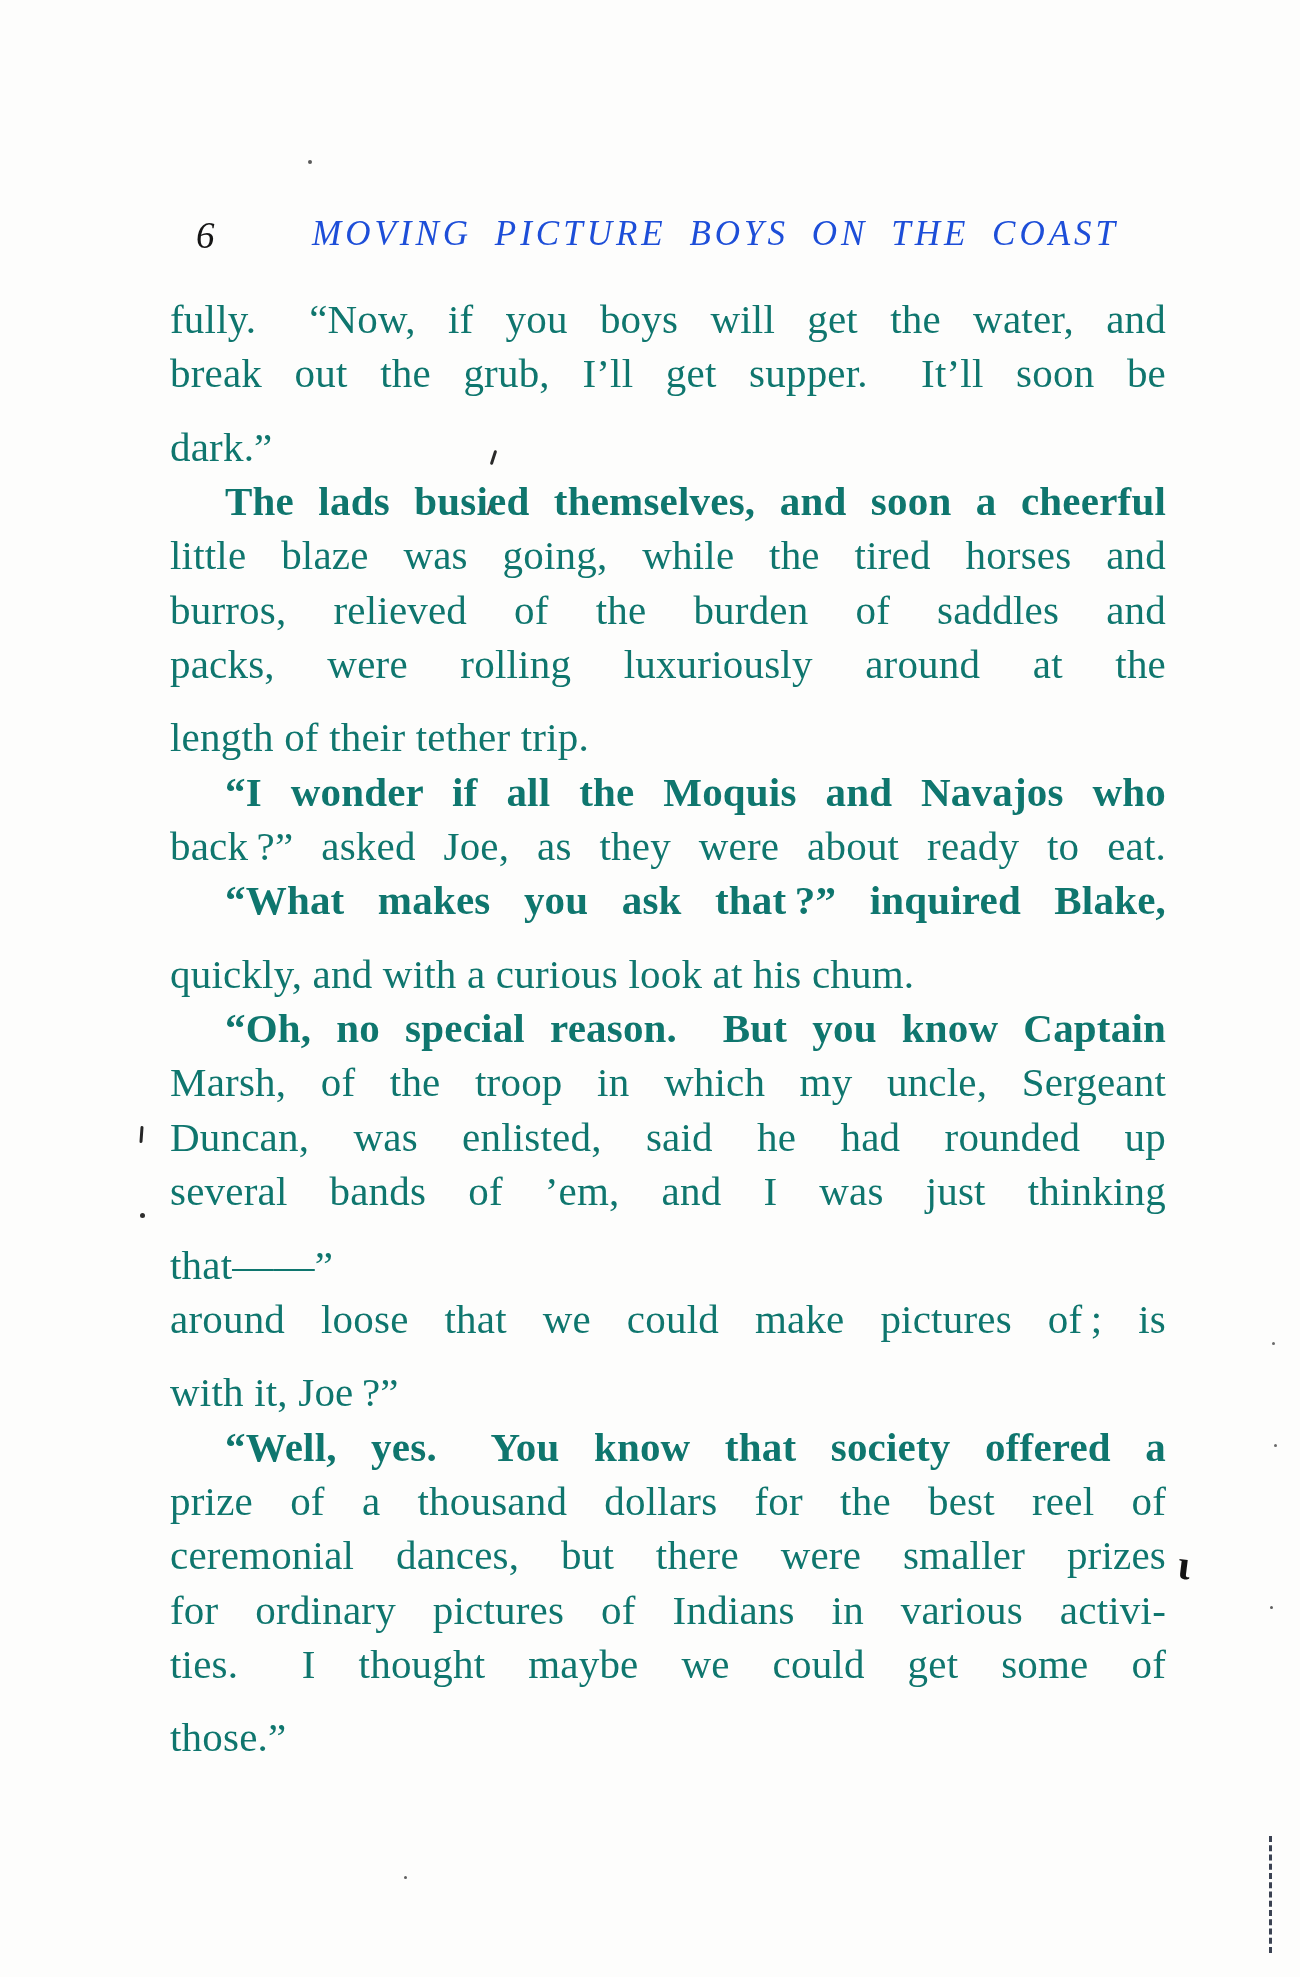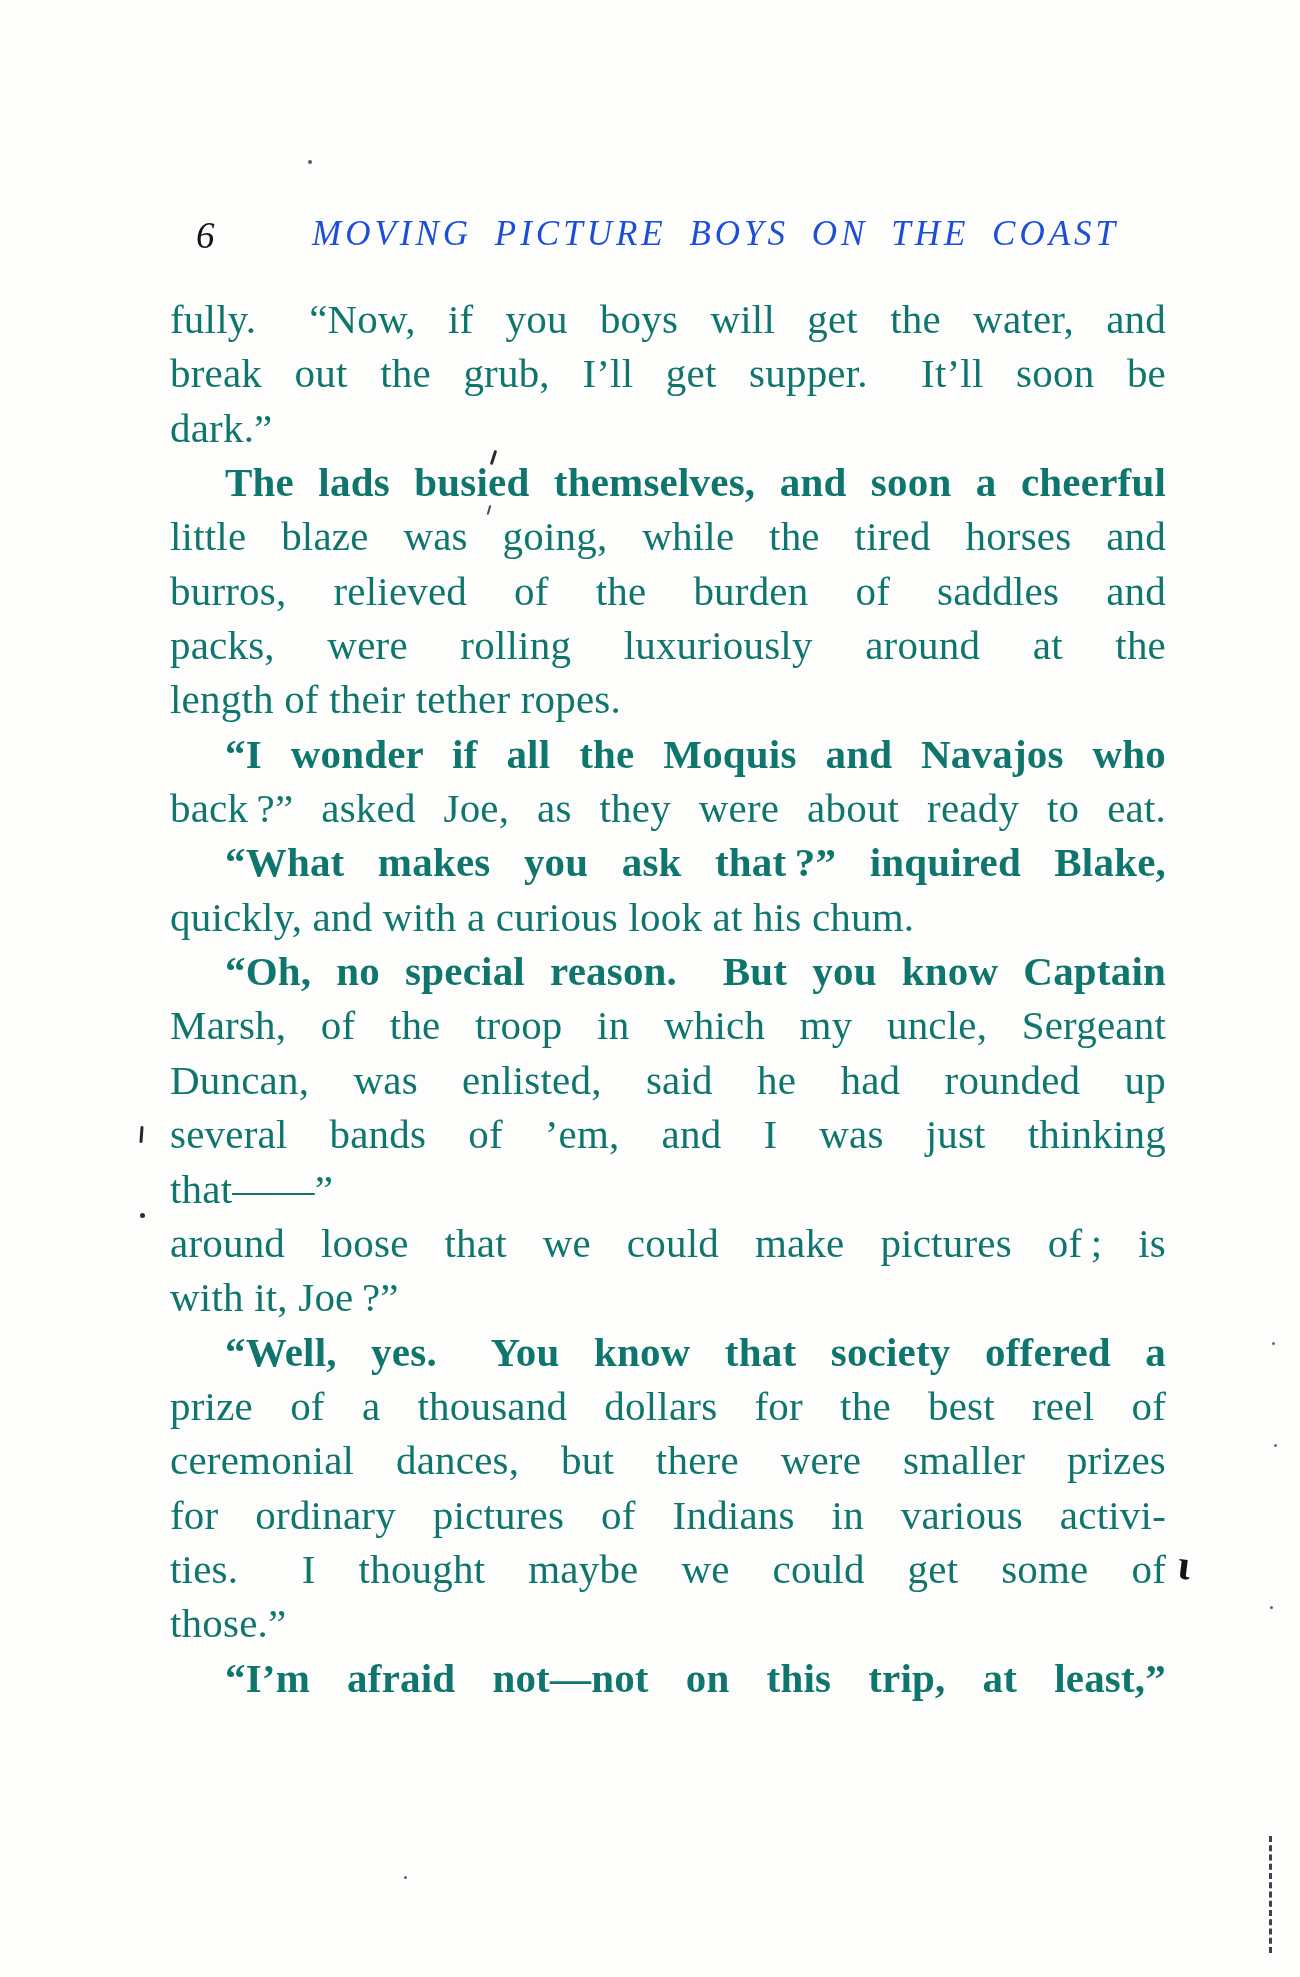--- a/index.html
+++ b/index.html
@@ -24,21 +24,21 @@
   }
   
   .text-block {
     position: absolute; left: 170px; top: 292px; width: 996px;
     font-size: 41px; letter-spacing: 0.2px; color: #0f766e;
   }
   .line {
     height: 54.35px; line-height: 54.4px;
     text-align: justify; text-align-last: justify;
   }
-  .line.l { text-align: left; text-align-last: left; }
+  .line.l { text-align: left; text-align-last: left; margin-top: 19px; }
   .line.ind { padding-left: 55px; font-weight: bold; }
   
   .artifact { position: absolute; }
   .speck { width: 4px; height: 4px; border-radius: 50%; background: #5a5a5a; }
   .speck-a { left: 308px; top: 160px; }
   .speck-b { left: 1272px; top: 1342px; width: 3px; height: 3px; background: #6a6a6a; }
   .speck-c { left: 1274px; top: 1444px; width: 3px; height: 3px; background: #6a6a6a; }
   .speck-d { left: 1270px; top: 1606px; width: 3px; height: 3px; background: #5f5f5f; }
   .speck-e { left: 404px; top: 1876px; width: 3px; height: 3px; background: #606060; }
   .stray-tick-1 { left: 492px; top: 450px; width: 3px; height: 15px; background: #2a2a2a; transform: rotate(18deg); border-radius: 2px; }
@@ -64,39 +64,38 @@
 </div>
 
 <div class="text-block">
   <div class="line">fully.  “Now, if you boys will get the water, and</div>
   <div class="line">break out the grub, I’ll get supper.  It’ll soon be</div>
   <div class="line l">dark.”</div>
   <div class="line ind">The lads busied themselves, and soon a cheerful</div>
   <div class="line">little blaze was going, while the tired horses and</div>
   <div class="line">burros, relieved of the burden of saddles and</div>
   <div class="line">packs, were rolling luxuriously around at the</div>
-  <div class="line l">length of their tether ropes.</div>
+  <div class="line l">length of their tether trip.</div>
   <div class="line ind">“I wonder if all the Moquis and Navajos who</div>
   <div class="line">back ?” asked Joe, as they were about ready to eat.</div>
   <div class="line ind">“What makes you ask that ?” inquired Blake,</div>
   <div class="line l">quickly, and with a curious look at his chum.</div>
   <div class="line ind">“Oh, no special reason.  But you know Captain</div>
   <div class="line">Marsh, of the troop in which my uncle, Sergeant</div>
   <div class="line">Duncan, was enlisted, said he had rounded up</div>
   <div class="line">several bands of ’em, and I was just thinking</div>
   <div class="line l">that——”</div>
   <div class="line">around loose that we could make pictures of ; is</div>
   <div class="line l">with it, Joe ?”</div>
   <div class="line ind">“Well, yes.  You know that society offered a</div>
   <div class="line">prize of a thousand dollars for the best reel of</div>
   <div class="line">ceremonial dances, but there were smaller prizes</div>
   <div class="line">for ordinary pictures of Indians in various activi-</div>
   <div class="line">ties.  I thought maybe we could get some of</div>
   <div class="line l">those.”</div>
-  <div class="line ind">“I’m afraid not—not on this trip, at least,”</div>
 </div>
 
 <span class="artifact speck speck-a"></span>
 <span class="artifact stray-tick-1"></span>
 <span class="artifact stray-tick-2"></span>
 <span class="artifact margin-tick"></span>
 <span class="artifact margin-dot"></span>
 <span class="artifact hook-mark">ι</span>
 <span class="artifact speck speck-b"></span>
 <span class="artifact speck speck-c"></span>

